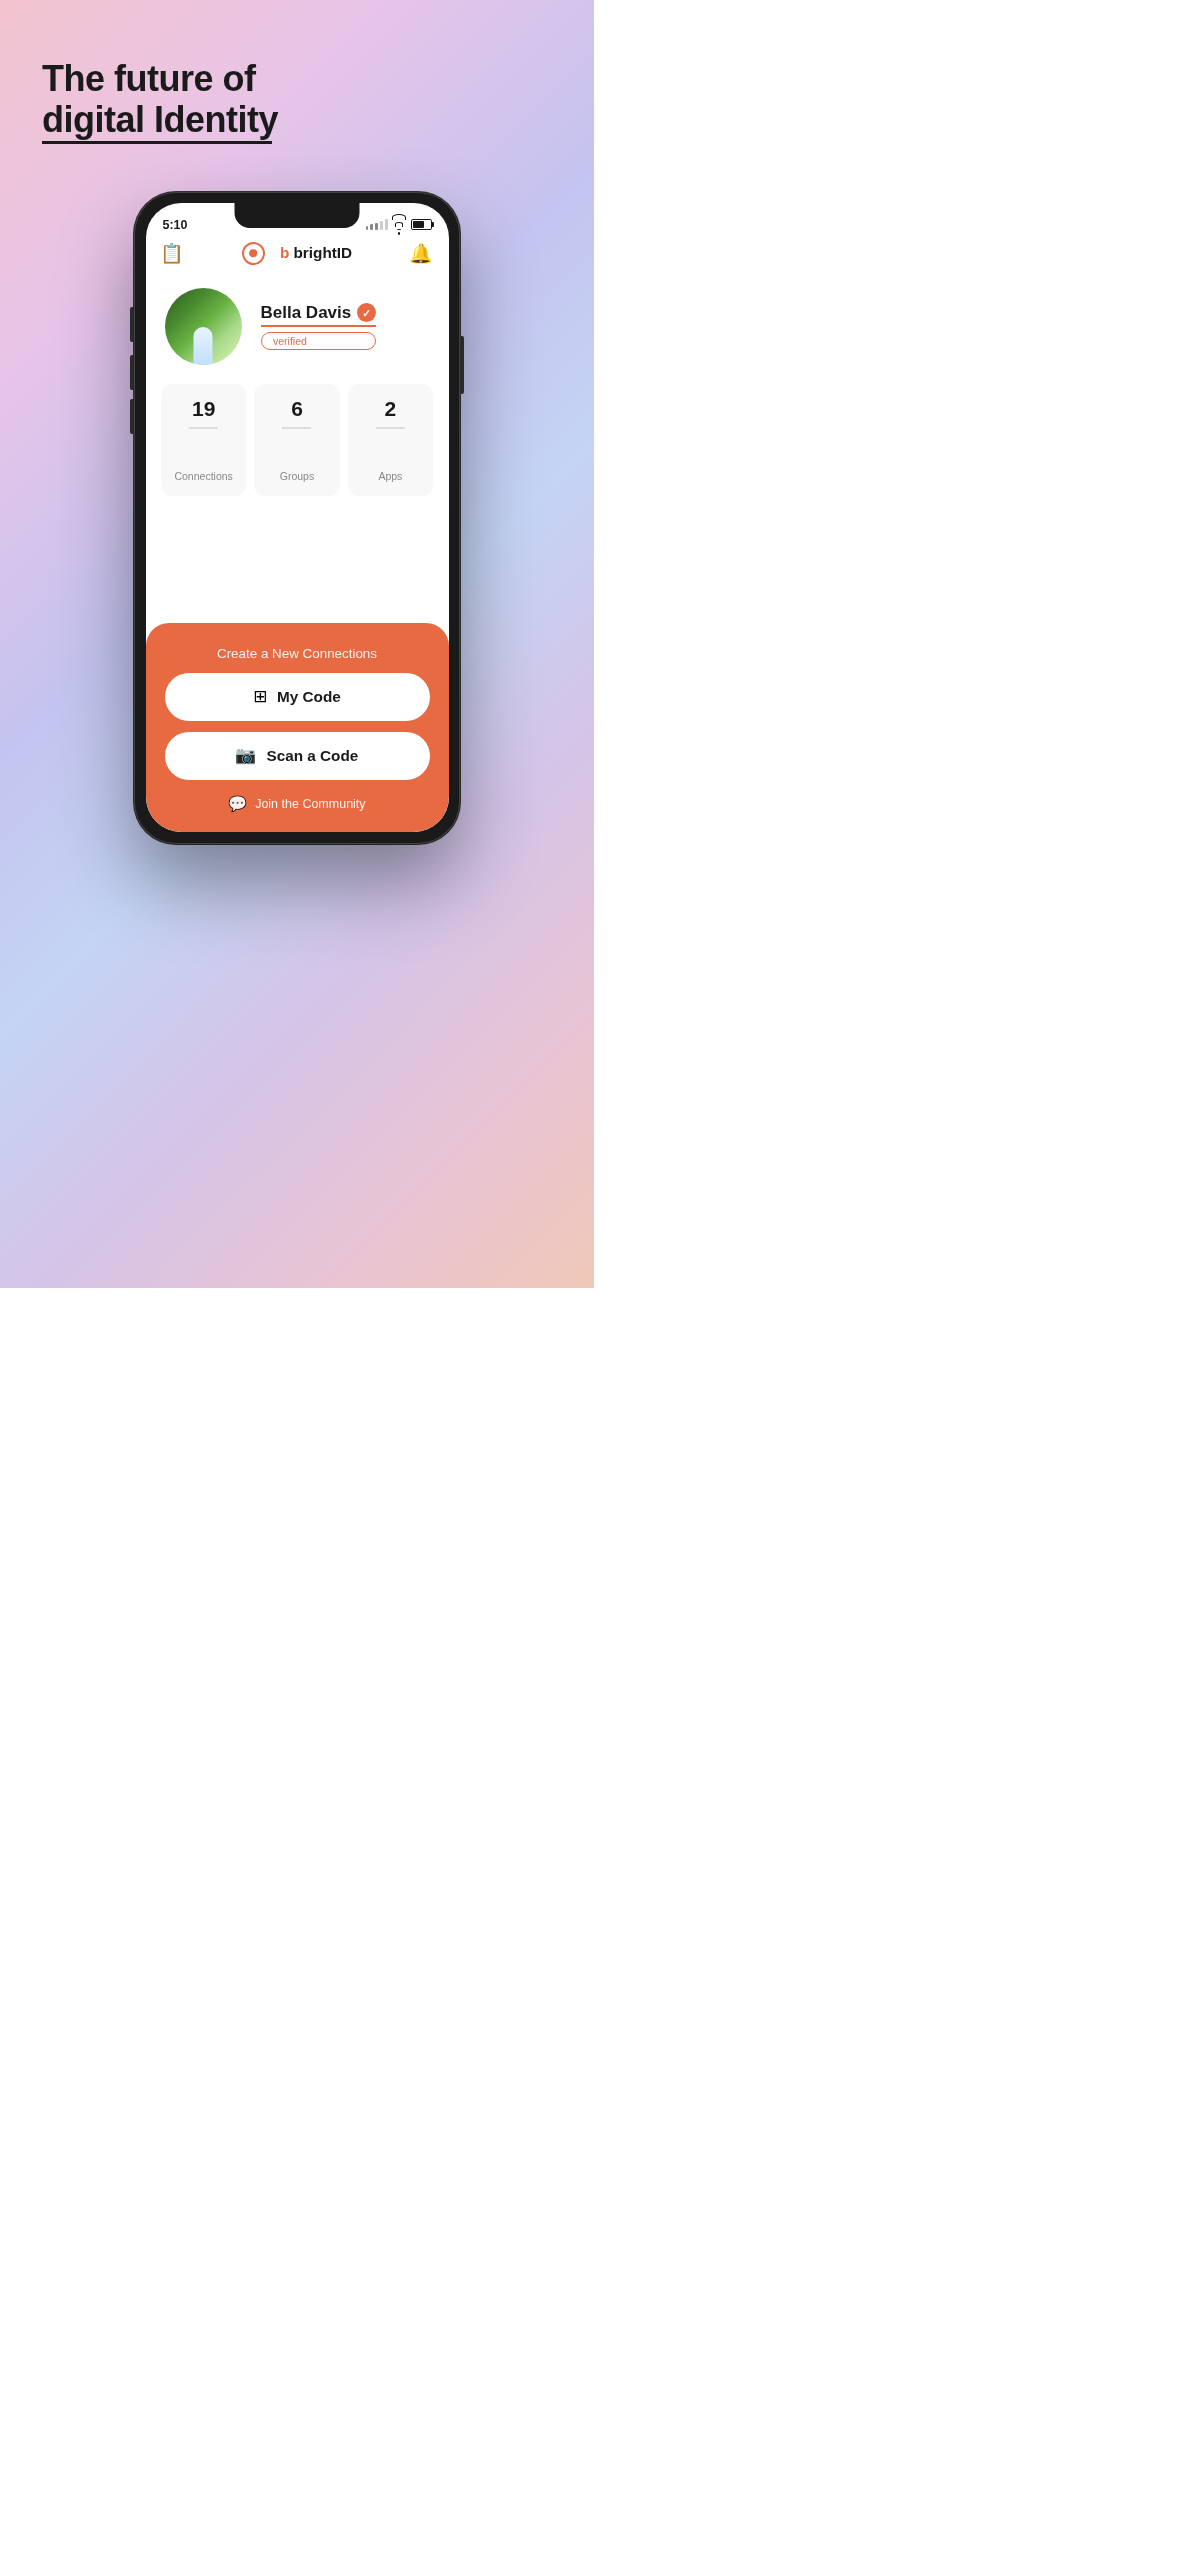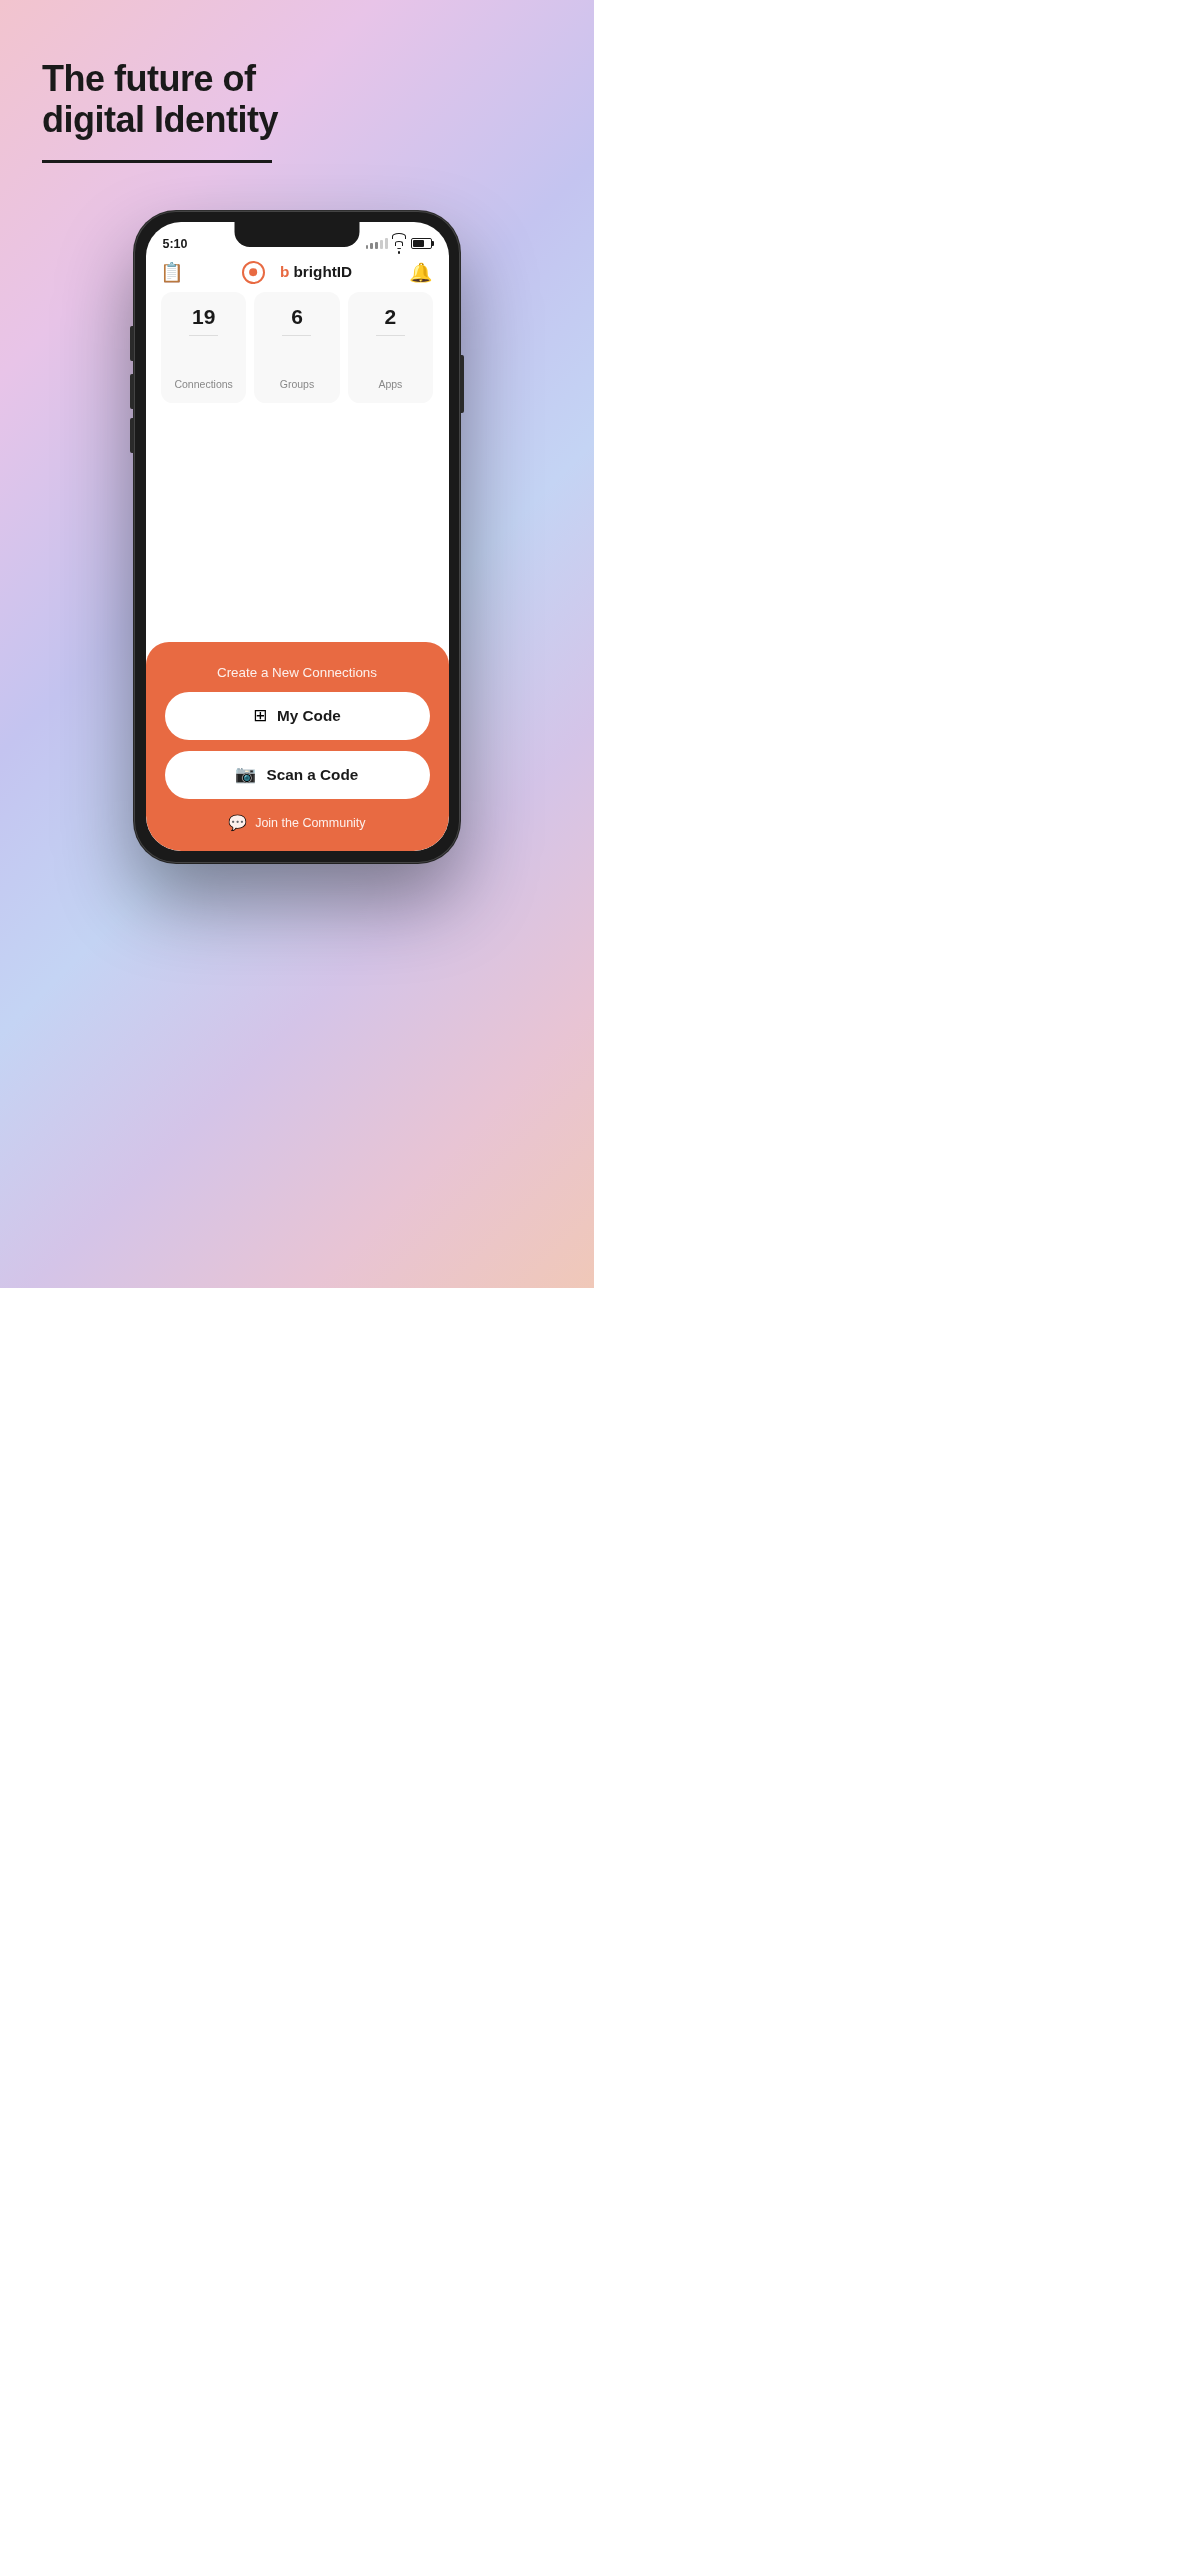--- a/index.html
+++ b/index.html
@@ -29,21 +29,20 @@
       position: relative;
       z-index: 1;
       padding: 58px 42px 0 42px;
     }
 
     .headline {
       font-size: 36px;
       font-weight: 900;
       color: #1a1a1a;
       line-height: 1.15;
-      margin-bottom: 19px;
       letter-spacing: -0.5px;
     }
 
     .divider-line {
       width: 230px;
       height: 2.9px;
       background: #1a1a1a;
       margin-bottom: 48px;
     }
 
@@ -492,20 +491,37 @@
             <div class="logo-circle"></div>
             <span class="logo-text">
               <span>b</span> brightID
             </span>
           </div>
           <span class="bell-icon">🔔</span>
         </div>
 
         <div class="white-area">
 
+          <div class="profile-section">
+            <div class="avatar">
+              <div class="avatar-img"></div>
+            </div>
+            <div class="profile-info">
+              <div>
+                <div class="profile-name">
+                  <span>Bella Davis</span>
+                  <div class="verified-check">✓</div>
+                </div>
+                <div class="name-underline"></div>
+              </div>
+              <div class="verified-badge">
+                <span>verified</span>
+              </div>
+            </div>
+          </div>
 
           <div class="stats-row">
             <div class="stat-card">
               <span class="stat-number">19</span>
               <div class="stat-divider"></div>
               <span class="stat-label">Connections</span>
             </div>
             <div class="stat-card">
               <span class="stat-number">6</span>
               <div class="stat-divider"></div>

